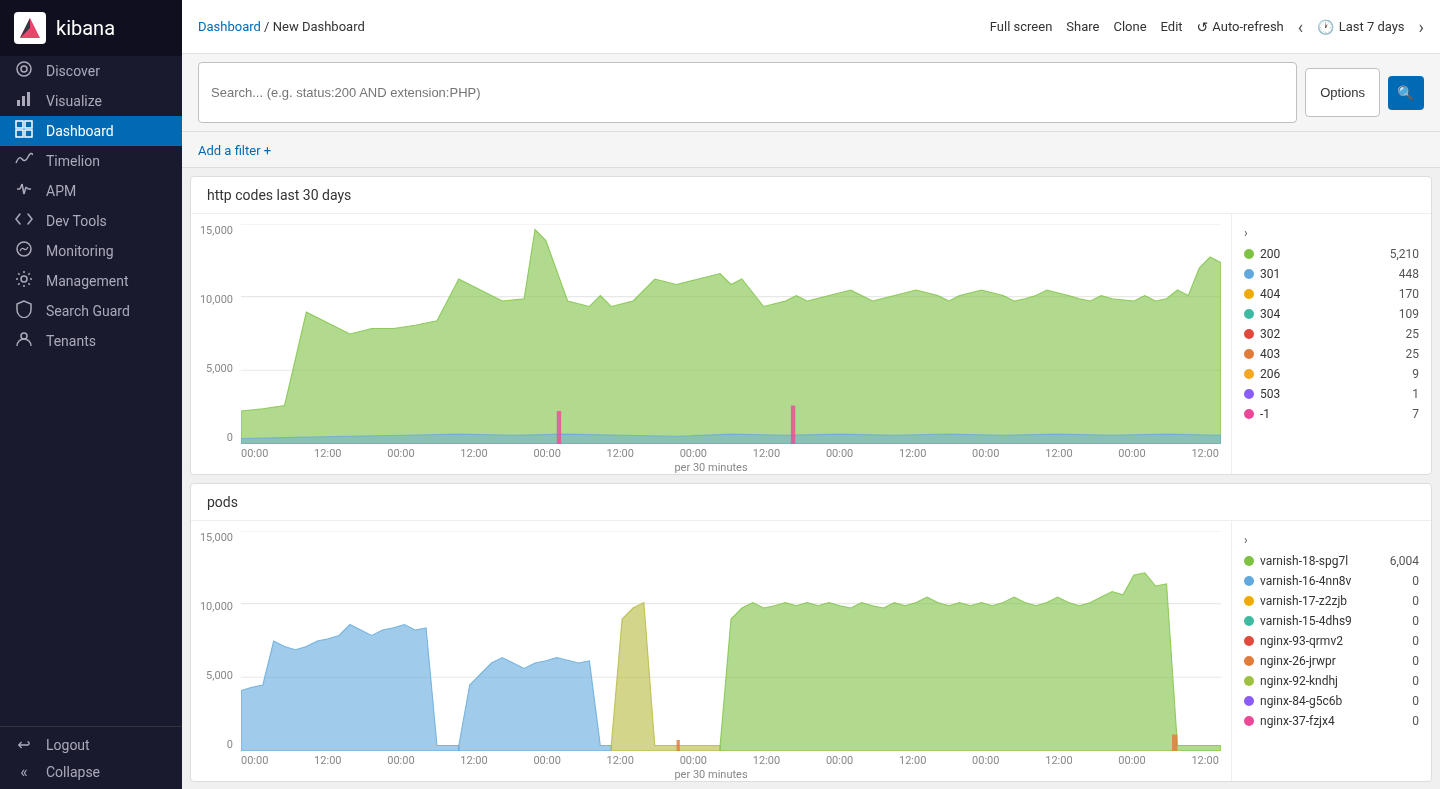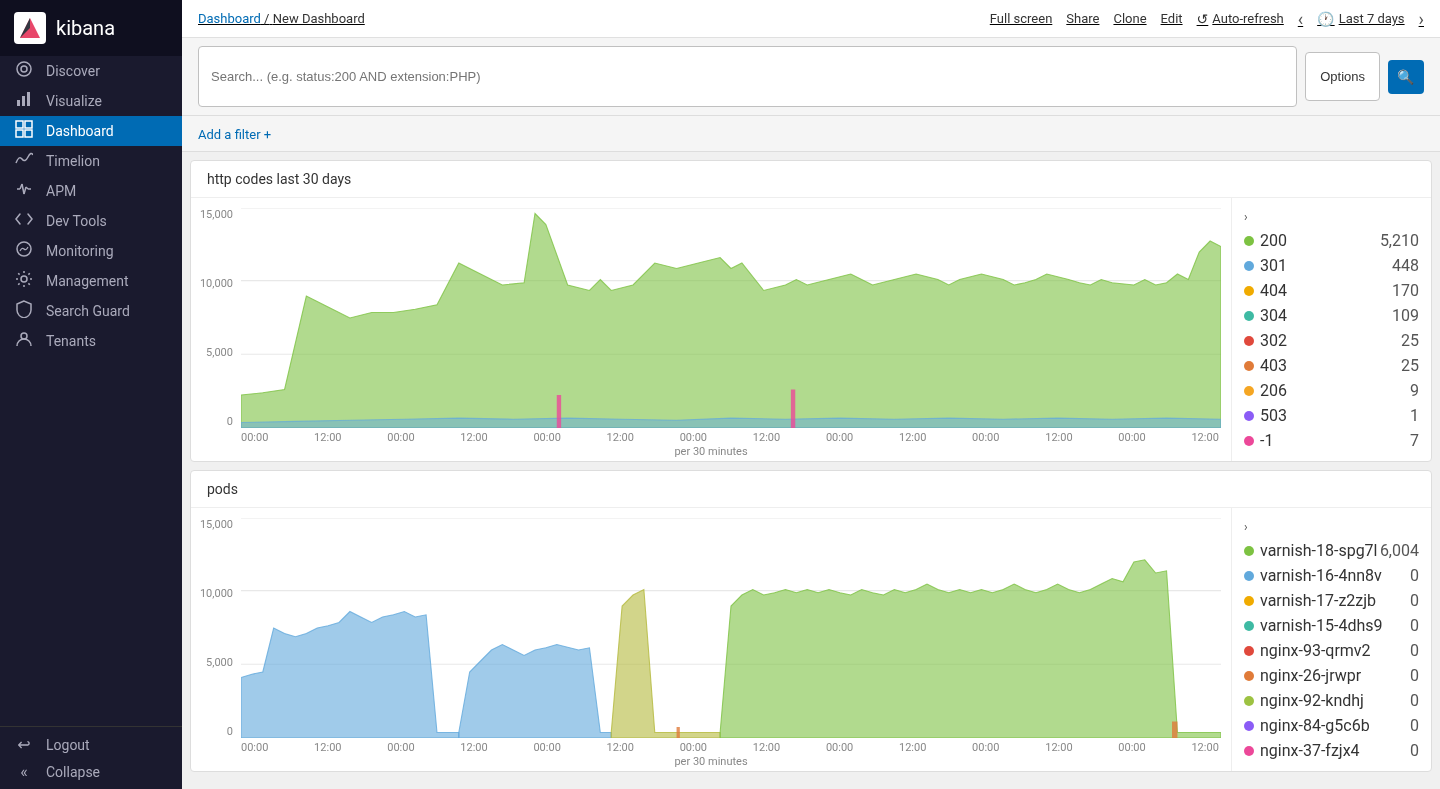--- a/index.html
+++ b/index.html
@@ -58,25 +58,24 @@
       display: flex;
       flex-direction: column;
       overflow: hidden;
       background: #fff;
     }
 
     
     #topbar {
       display: flex;
       align-items: center;
-      padding: 8px 16px;
+      padding: 16px 16px;
       background: #fff;
       border-bottom: 1px solid #e0e0e0;
       gap: 16px;
-      text-decoration: underline;
     }
     .breadcrumb { font-size: 13px; color: #555; flex-shrink: 0; }
     .breadcrumb a { color: #006bb4; text-decoration: none; }
     .breadcrumb span { color: #333; }
     .topbar-actions { display: flex; align-items: center; gap: 14px; margin-left: auto; font-size: 13px; color: #333; }
     .topbar-actions span { cursor: pointer; }
     .auto-refresh { display: flex; align-items: center; gap: 4px; }
     .nav-arrow { font-size: 18px; cursor: pointer; color: #555; }
     .time-range { display: flex; align-items: center; gap: 4px; color: #333; font-size: 13px; }
 
@@ -167,21 +166,21 @@
       align-items: center;
       gap: 6px;
       padding: 4px 0;
       color: #555;
     }
     .legend-item {
       display: flex;
       align-items: center;
       justify-content: space-between;
       padding: 3px 0;
-      font-size: 16px;
+      font-size: 12px;
       color: #333;
     }
     .legend-item-left {
       display: flex;
       align-items: center;
       gap: 6px;
     }
     .legend-dot {
       width: 10px; height: 10px;
       border-radius: 50%;

